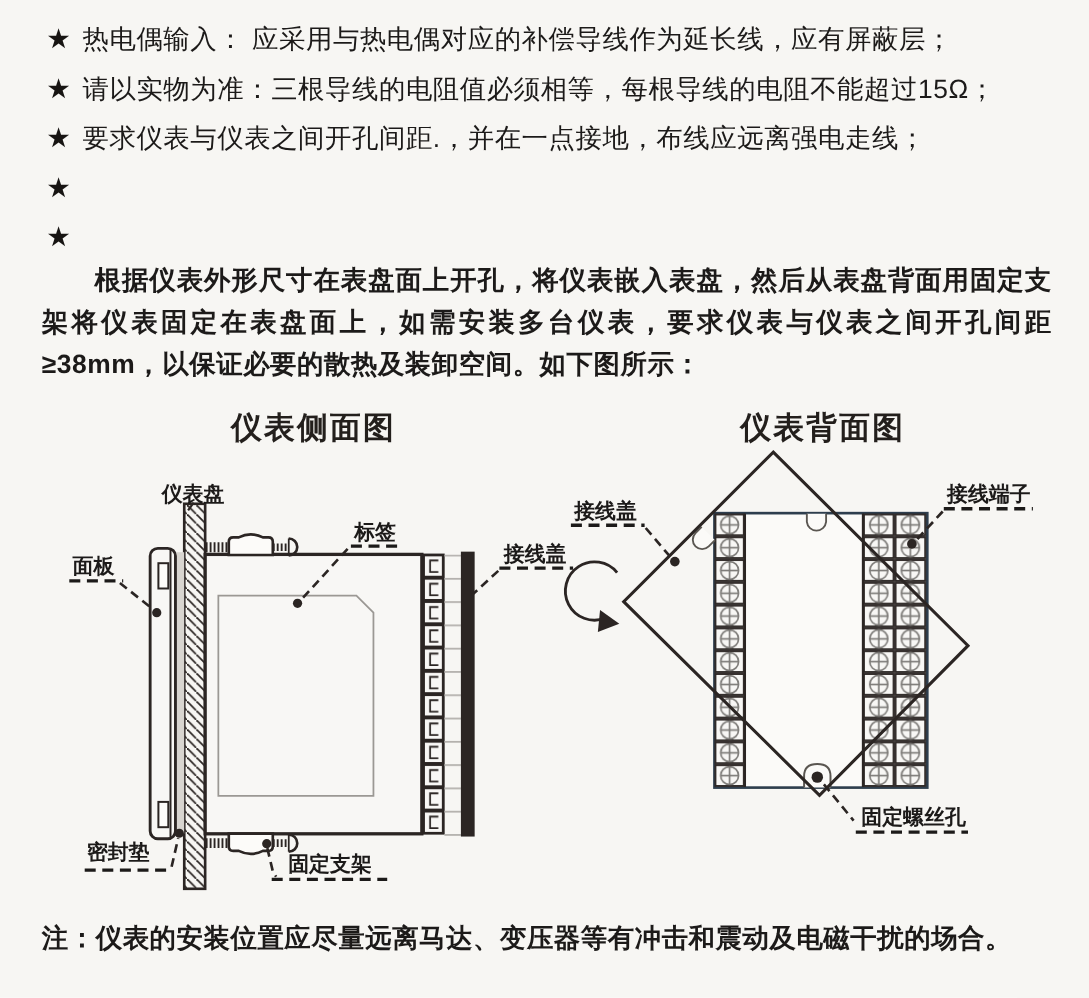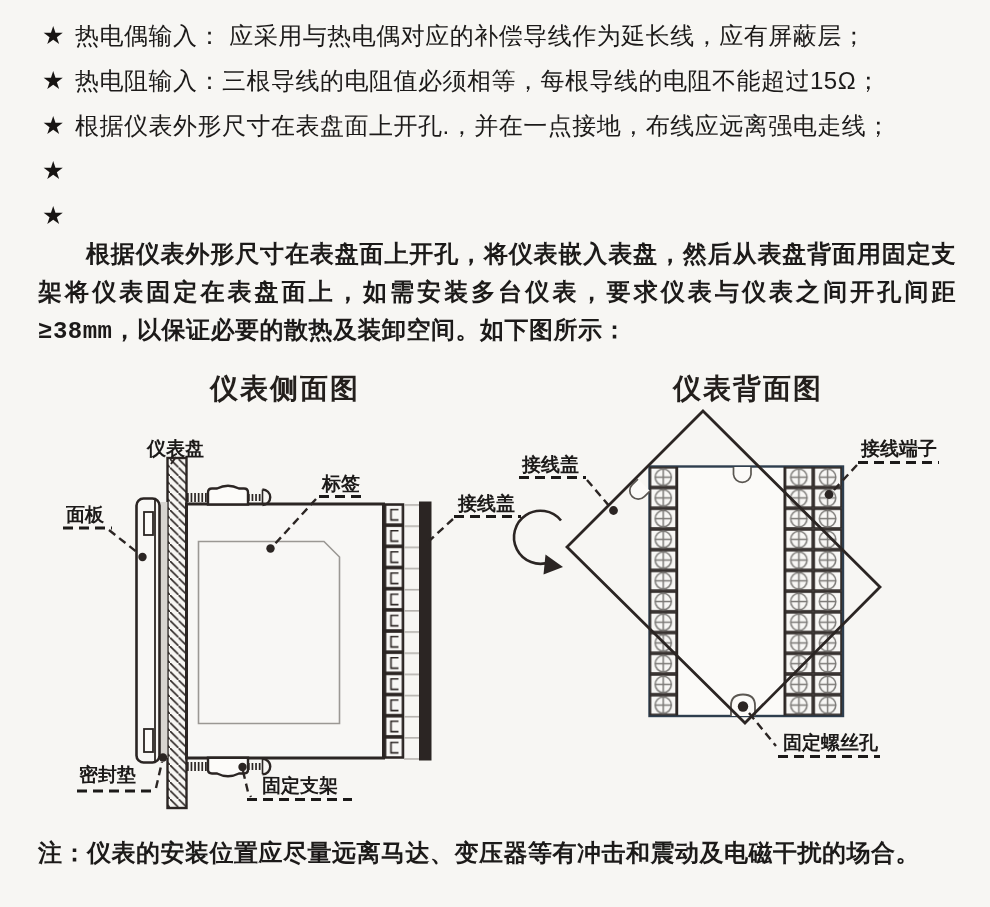--- a/index.html
+++ b/index.html
@@ -4,21 +4,21 @@
 <style>
   html,body{margin:0;padding:0;}
   .page{position:relative;width:990px;height:907px;background:#f7f6f3;
         font-family:"Liberation Sans",sans-serif;color:#1c1a19;overflow:hidden;}
   .bullets{position:absolute;left:42px;top:13px;}
   .b-item{display:flex;align-items:center;height:45px;}
   .star{font-size:25px;width:33px;flex:none;color:#171412;}
   .b-text{font-size:24px;font-weight:400;letter-spacing:.5px;white-space:nowrap;}
   .para{position:absolute;left:38px;top:237px;width:918px;margin:0;
         font-size:24px;line-height:38px;font-weight:700;text-indent:2em;
-        text-align:justify;letter-spacing:.5px;font-family:Liberation Mono, monospace;}
+        text-align:justify;letter-spacing:.5px;}
   .note{position:absolute;left:38px;top:837px;font-size:24px;font-weight:700;
         white-space:nowrap;letter-spacing:.5px;}
   svg.fig{position:absolute;left:0;top:360px;}
   .ttl{font:700 28px "Liberation Serif",serif;letter-spacing:2px;fill:#231f1c;}
   .lbl{font:600 19px "Liberation Sans",sans-serif;fill:#1c1a19;}
   .dash-u{stroke:#1c1a19;stroke-width:3;stroke-dasharray:10 6;fill:none;}
   .leader{stroke:#2b2523;stroke-width:2.4;stroke-dasharray:8 5;fill:none;}
   .dot{fill:#2b2523;}
   .ln{stroke:#2b2523;fill:none;}
 </style>
@@ -27,25 +27,25 @@
 
 <div class="page">
 
   <div class="bullets">
     <div class="b-item">
       <span class="star">★</span>
       <span class="b-text">热电偶输入： 应采用与热电偶对应的补偿导线作为延长线，应有屏蔽层；</span>
     </div>
     <div class="b-item">
       <span class="star">★</span>
-      <span class="b-text">热电阻输入：三根导线的电阻值必须相等，每根导线的电阻不能超过15Ω；</span>
+      <span class="b-text">请以实物为准：三根导线的电阻值必须相等，每根导线的电阻不能超过15Ω；</span>
     </div>
     <div class="b-item">
       <span class="star">★</span>
-      <span class="b-text">根据仪表外形尺寸在表盘面上开孔.，并在一点接地，布线应远离强电走线；</span>
+      <span class="b-text">要求仪表与仪表之间开孔间距.，并在一点接地，布线应远离强电走线；</span>
     </div>
     <div class="b-item">
       <span class="star">★</span>
     </div>
     <div class="b-item">
       <span class="star">★</span>
     </div>
   </div>
 
   <p class="para">根据仪表外形尺寸在表盘面上开孔，将仪表嵌入表盘，然后从表盘背面用固定支架将仪表固定在表盘面上，如需安装多台仪表，要求仪表与仪表之间开孔间距≥38mm，以保证必要的散热及装卸空间。如下图所示：</p>

